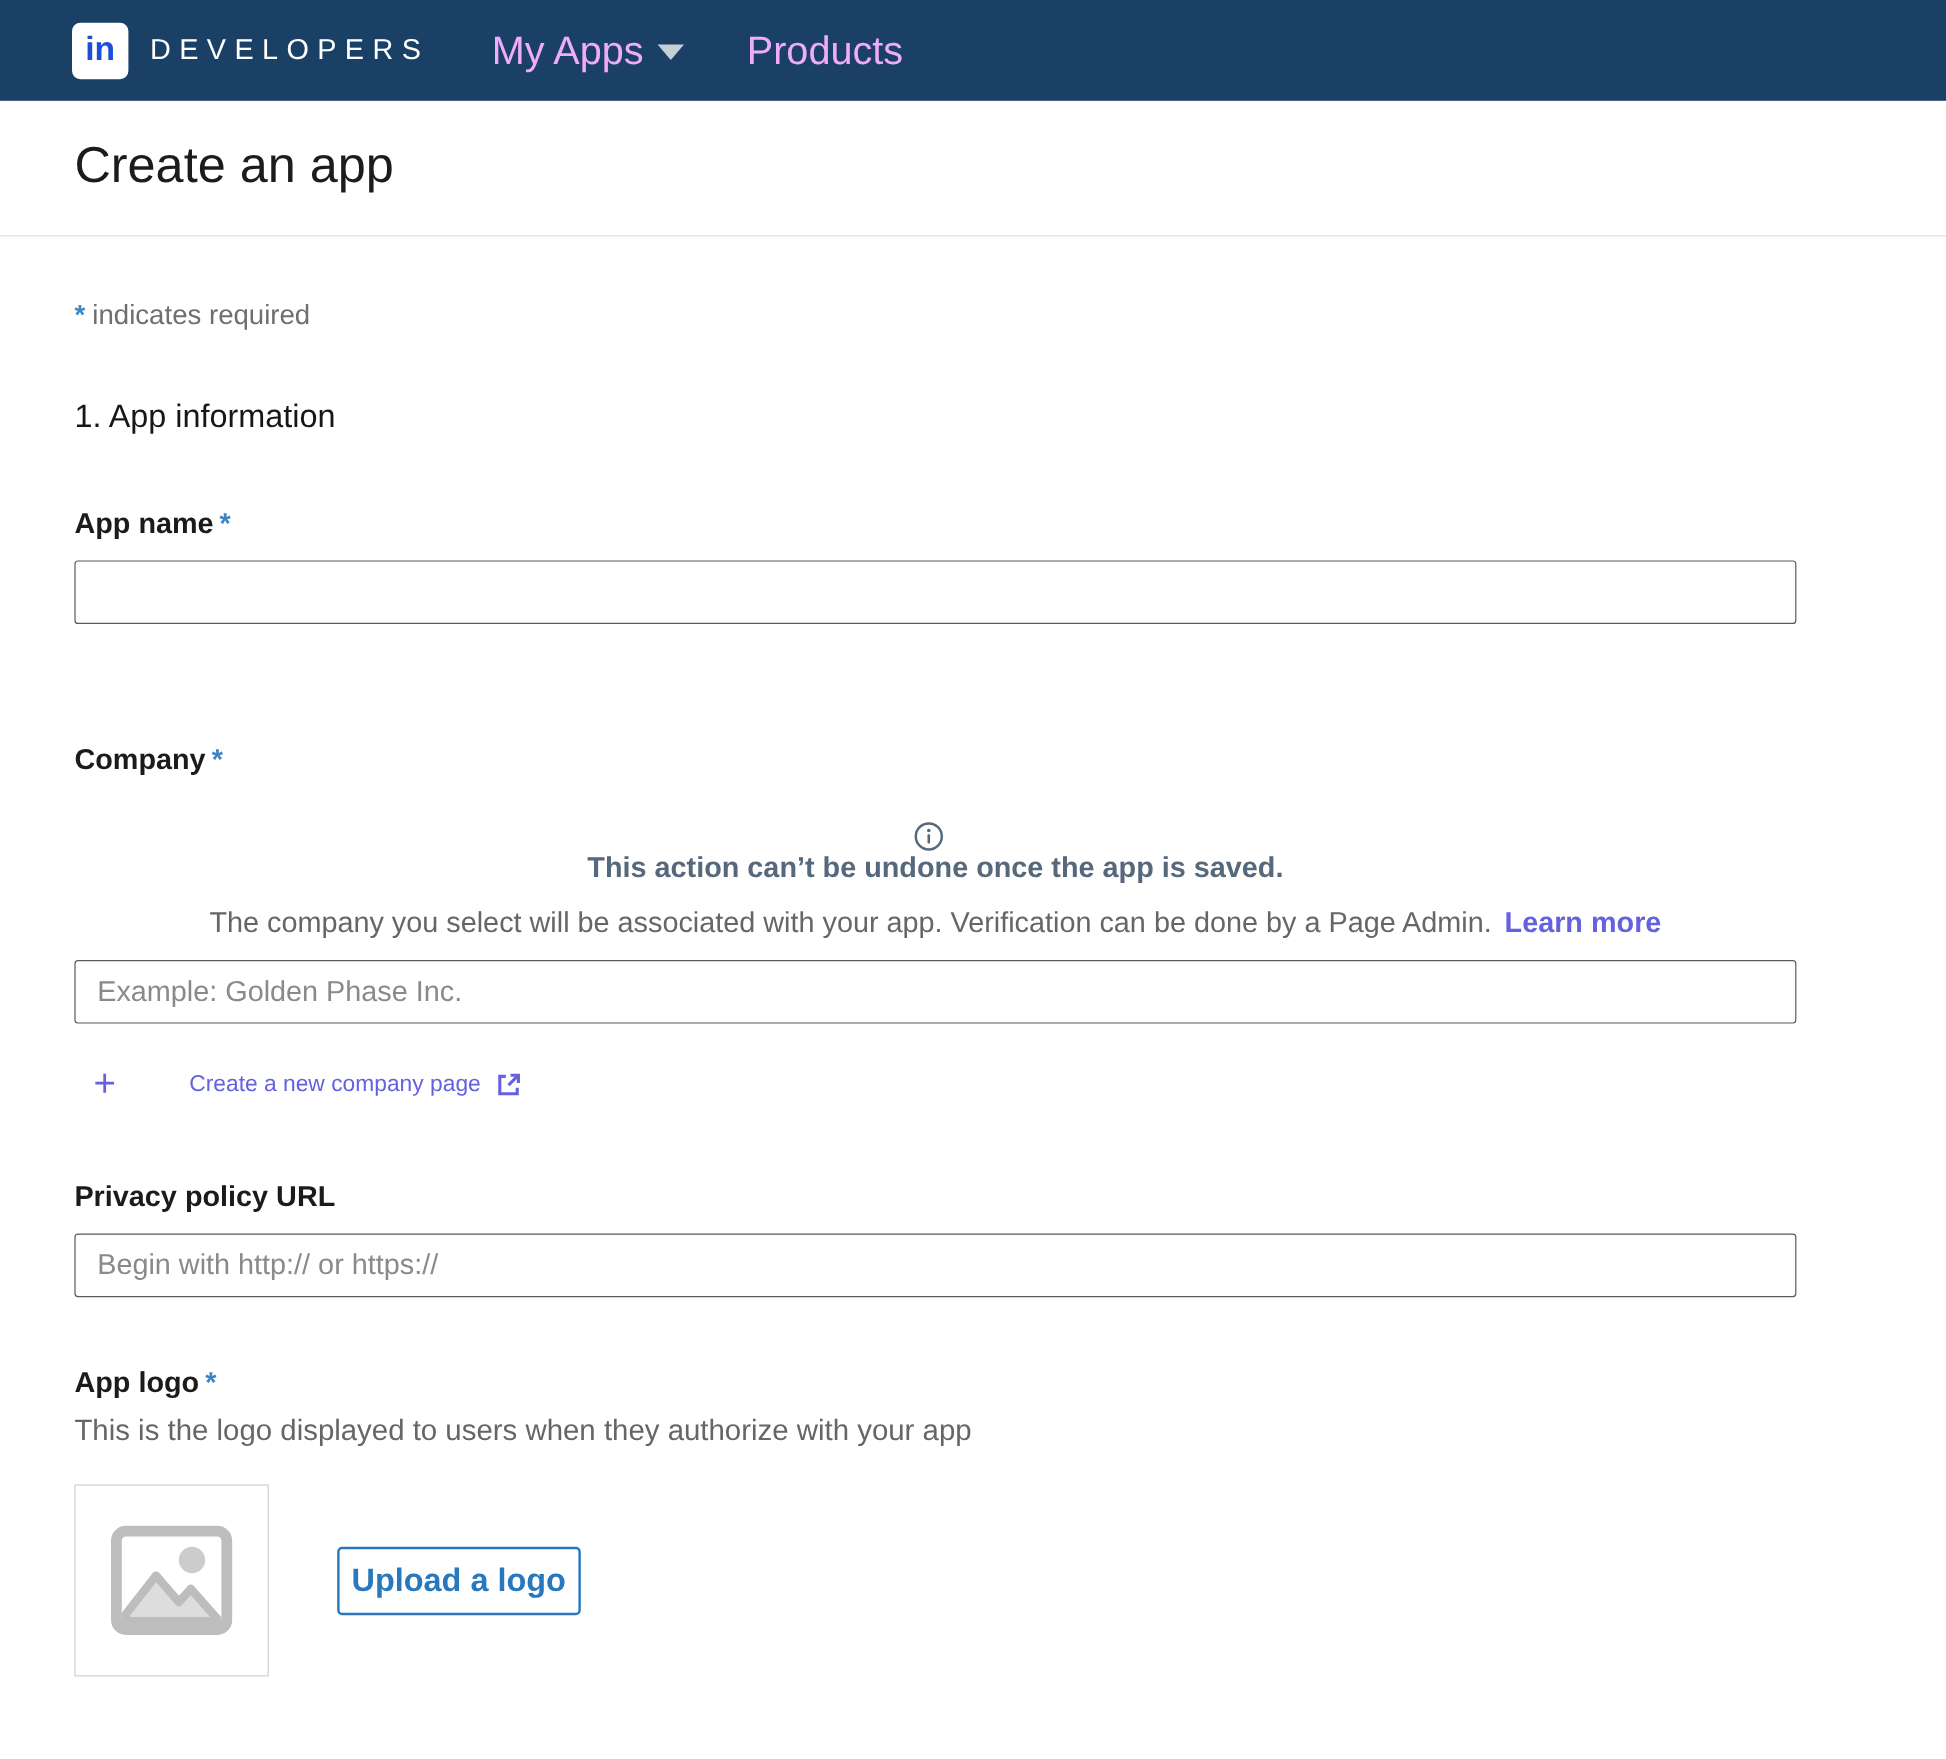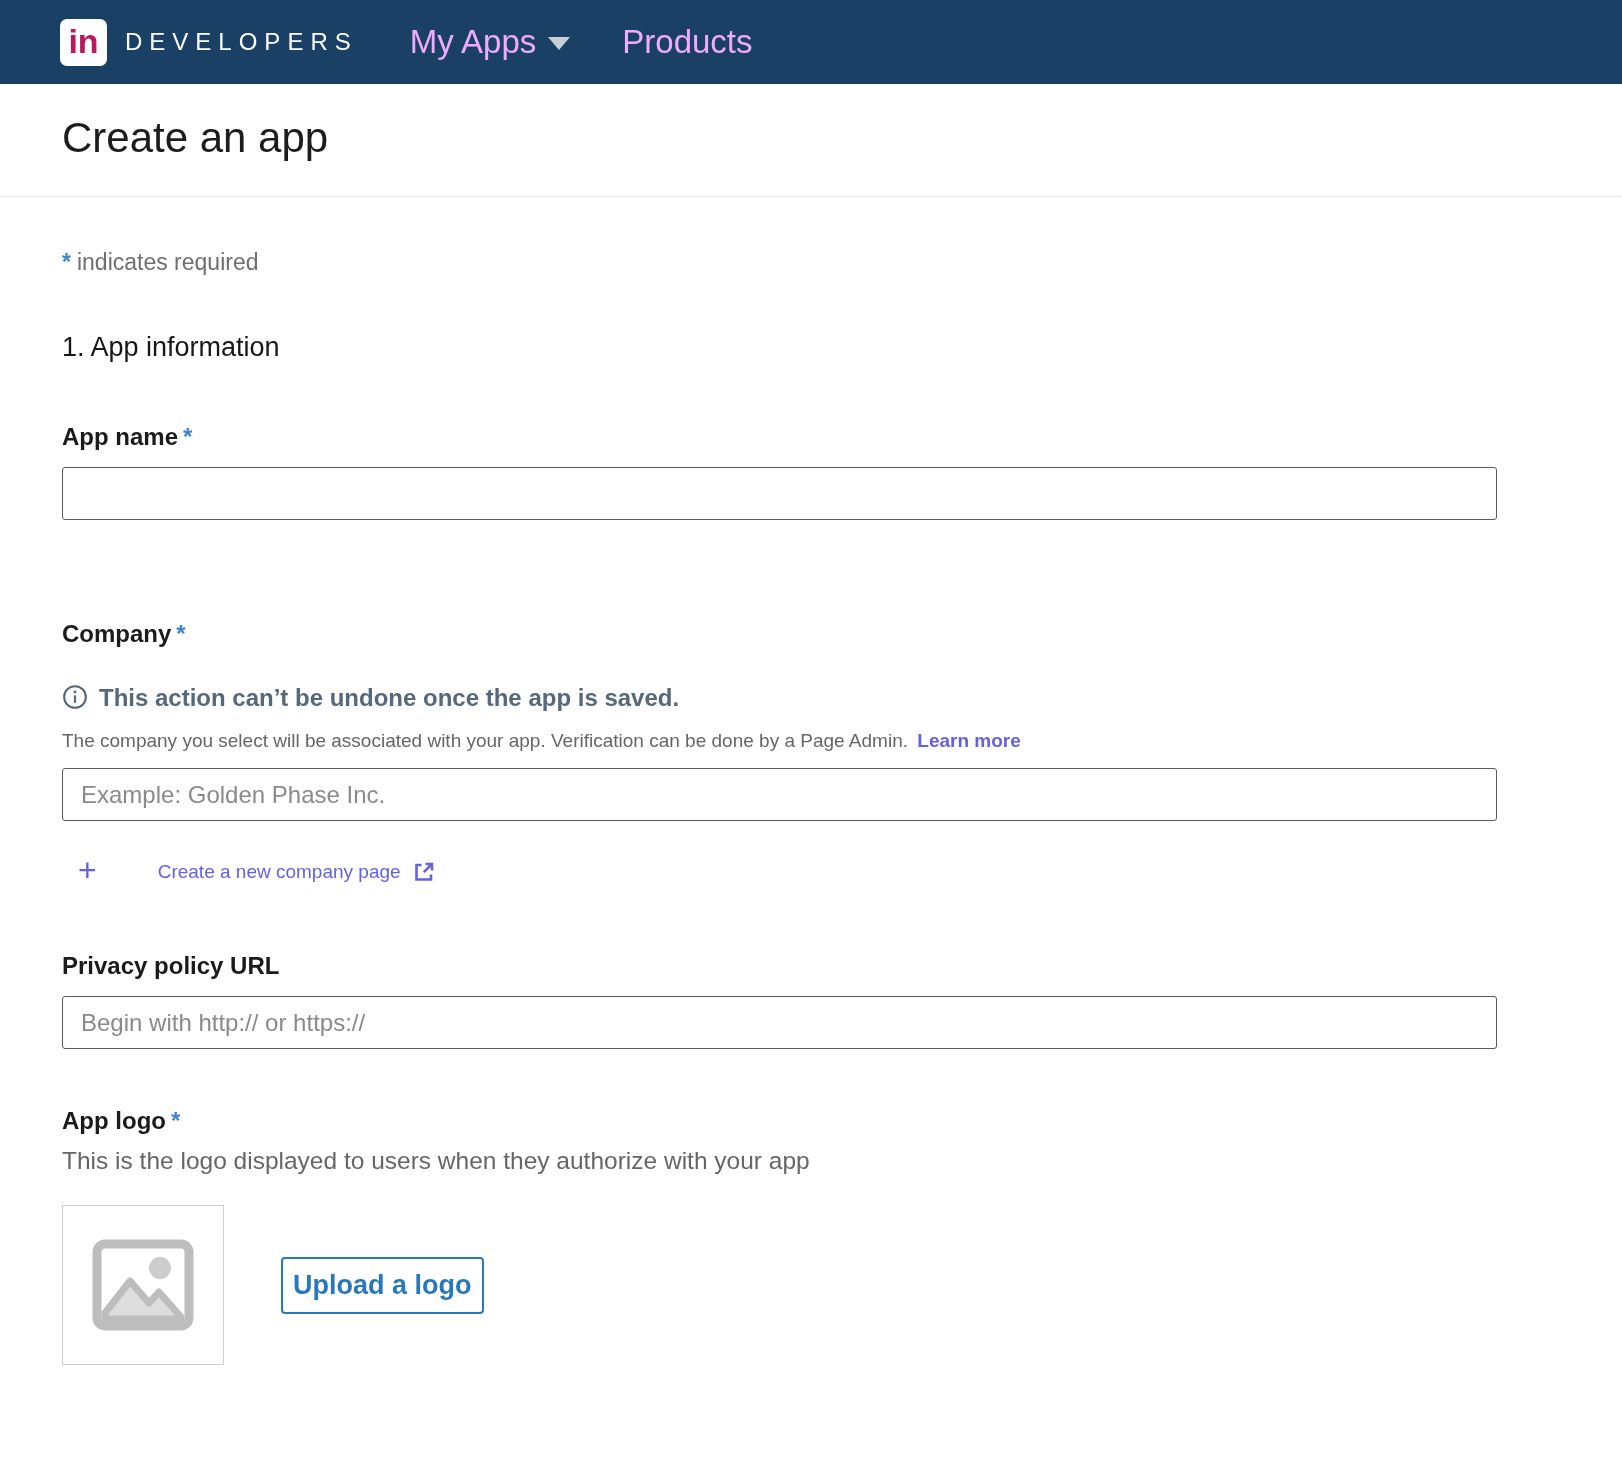--- a/index.html
+++ b/index.html
@@ -3,21 +3,21 @@
 <meta charset="utf-8">
 <style>
   * { margin:0; padding:0; box-sizing:border-box; }
   html,body { width:1622px; height:1466px; background:#fff; overflow:hidden;
     font-family:"Liberation Sans", sans-serif; color:#1b1b1b; }
 
   
   .navbar { height:84px; background:#1A4066; display:flex; align-items:center; padding-left:60px; }
   .logo-badge { width:47px; height:47px; background:#fff; border-radius:7px;
     display:flex; align-items:center; justify-content:center; cursor:pointer; }
-  .logo-badge span { color:#be185d; font-weight:bold; font-size:34px; line-height:1; margin-top:-3px; }
+  .logo-badge span { color:#1d4ed8; font-weight:bold; font-size:28px; line-height:1; margin-top:-3px; }
   .brand { color:#fff; font-size:24px; letter-spacing:7px; font-weight:500; margin-left:18px; }
   .nav-items { display:flex; align-items:center; margin-left:52px; }
   .nav-item { color:#f0abfc; font-size:33px; margin-right:52px; display:flex; align-items:center; cursor:pointer; }
   .caret { width:0; height:0; border-left:11px solid transparent; border-right:11px solid transparent;
     border-top:13px solid #C7CFD6; margin-left:12px; margin-top:3px; }
 
   
   .title-block { padding:30px 62px 34px 62px; border-bottom:1px solid #E2E2E2; }
   .page-title { font-size:42px; font-weight:400; color:#1c1c1c; }
 
@@ -31,25 +31,25 @@
   .req-star { color:#3E85C6; font-weight:bold; margin-left:5px; }
 
   .text-input { display:block; width:100%; height:53px; margin-top:16px;
     border:1px solid #5B5B5B; border-radius:3px; font-size:24px; padding:0 18px;
     font-family:"Liberation Sans", sans-serif; color:#be185d; background:#fff; }
   .text-input::placeholder { color:#8A8A8A; opacity:1; }
 
   .lbl-appname { margin-top:60px; }
   .lbl-company { margin-top:100px; }
 
-  .warning-row { margin-top:36px; display:flex; color:#56687B; }
+  .warning-row { margin-top:36px; display:flex; align-items:center; color:#56687B;flex-direction:column; }
   .warning-row svg { flex:0 0 auto; margin-right:11px; display:block; }
   .warning-text { font-size:24px; font-weight:bold; }
 
-  .company-desc { margin-top:18px; font-size:19px; color:#666; }
+  .company-desc { margin-top:18px; font-size:24px; color:#666;text-align:center; }
   .learn-more { color:#6562E0; font-weight:bold; margin-left:4px; cursor:pointer; text-decoration:none; }
 
   .create-link-row { margin-top:36px; margin-left:16px; display:flex; align-items:center;
     color:#6562E0; cursor:pointer; }
   .plus-icon { font-size:32px; font-weight:400; line-height:1; margin-right:13px; margin-top:-3px; }
   .create-link-label { font-size:19px; font-weight:normal;margin-left:48px; }
   .ext-icon { margin-left:11px; display:block; }
 
   .lbl-privacy { margin-top:66px; }
   .lbl-applogo { margin-top:58px; }

